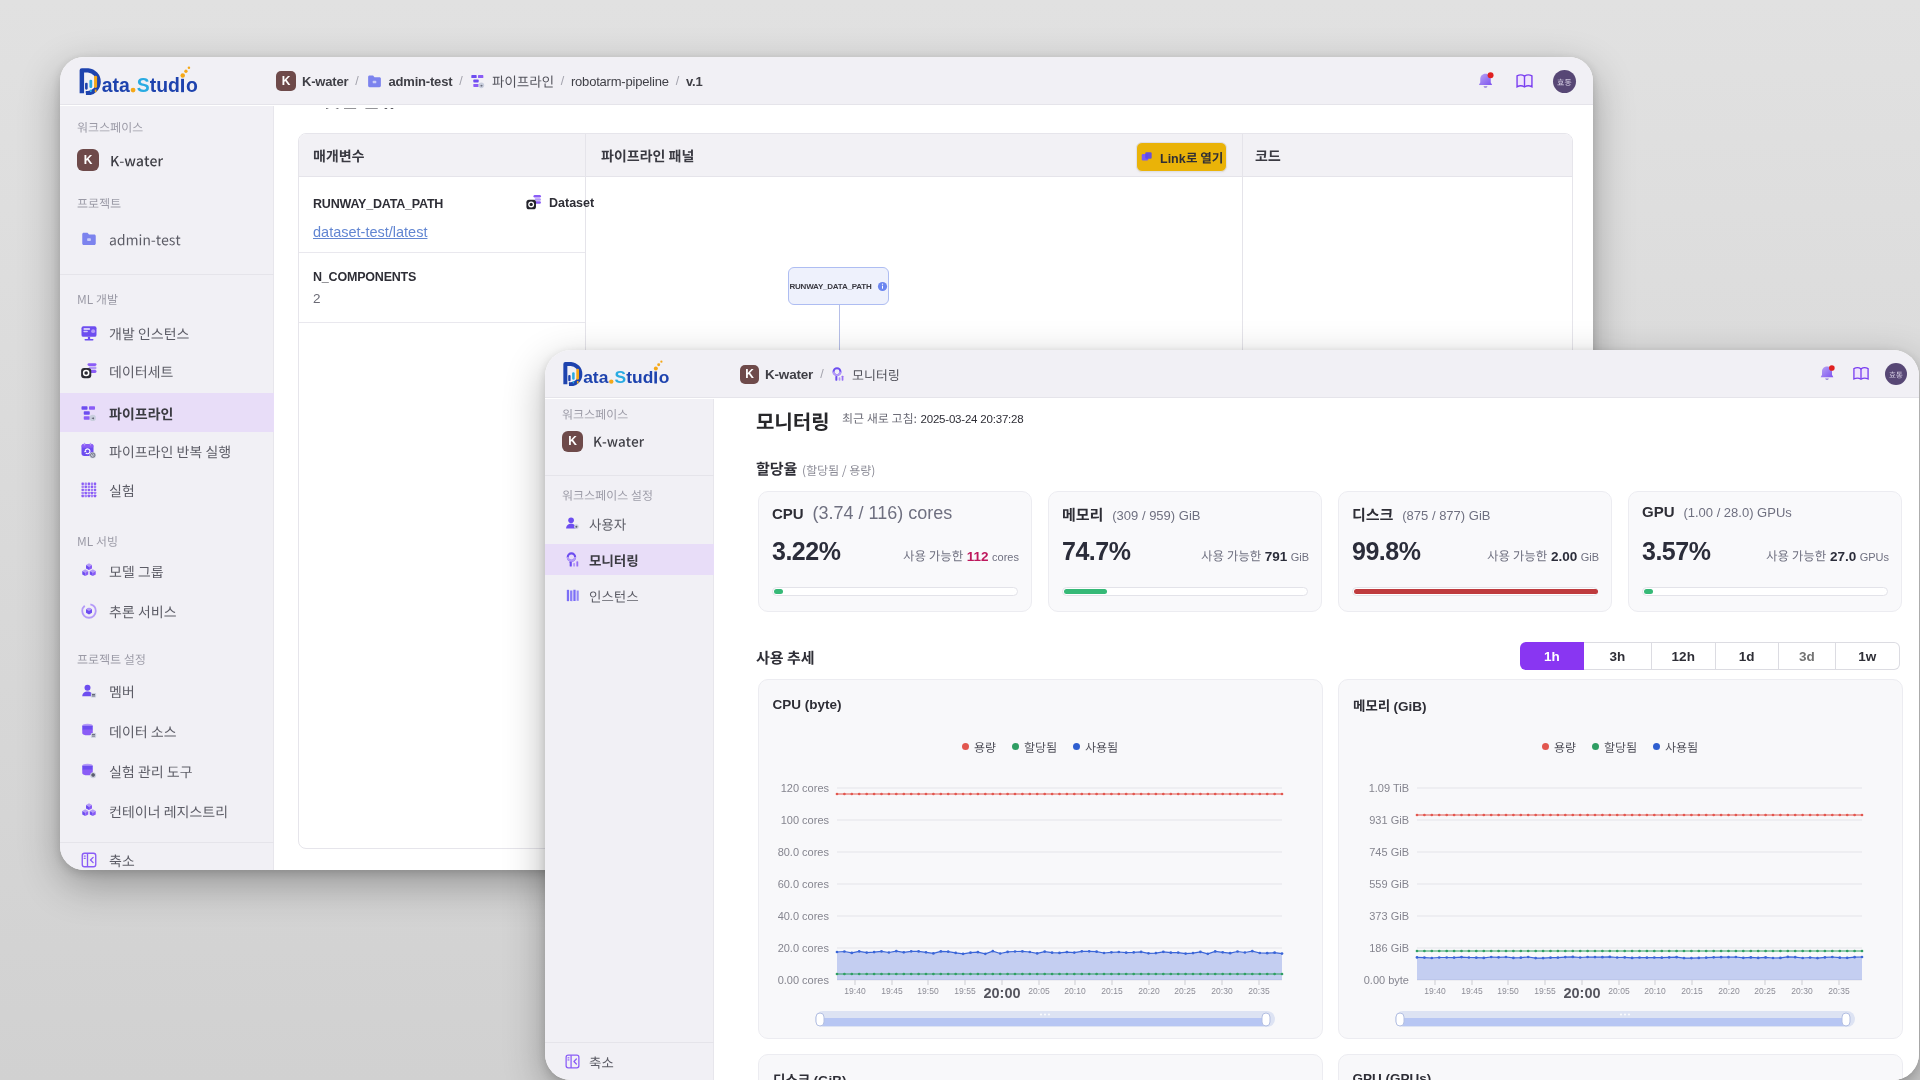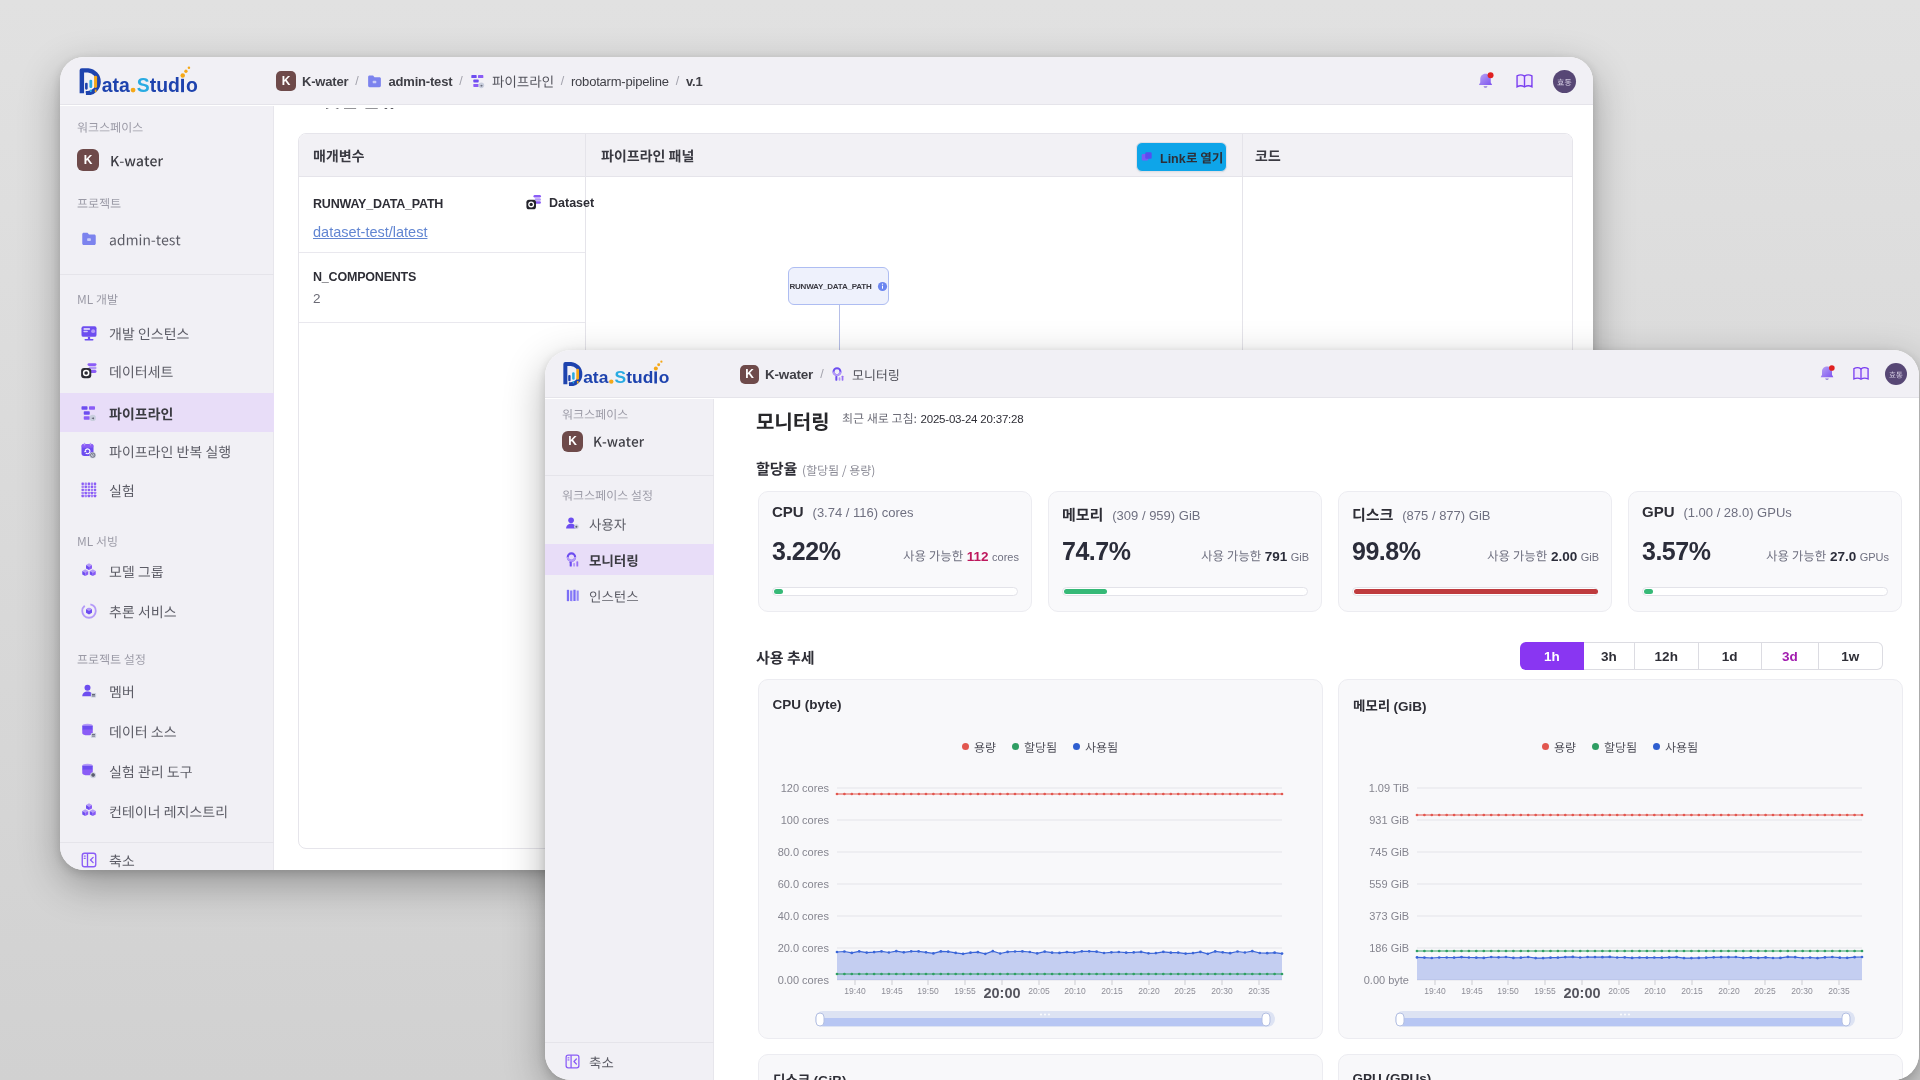--- a/index.html
+++ b/index.html
@@ -444,21 +444,21 @@
         <div class="abs" style="left:0;top:188px;width:286px;border-top:1px solid #e9e8ee"></div>
         <div class="abs" style="left:540px;top:171px;width:2px;height:120px;border-left:1px solid #b6bfe8"></div>
         <div class="abs" style="left:489px;top:133px;width:101px;height:38px;background:#eef1fc;border:1px solid #aebdf2;border-radius:6px;display:flex;align-items:center;justify-content:center;gap:5px">
 <span style="font-size:8px;font-weight:bold;color:#3a3a42;letter-spacing:-.2px">RUNWAY_DATA_PATH</span>
           <svg width="11" height="11" viewBox="0 0 24 24" style="vertical-align:middle">
             <circle cx="12" cy="12" r="10" fill="#6b86f0"></circle>
             <rect x="10.9" y="10" width="2.2" height="7" rx="1.1" fill="#fff"></rect>
             <circle cx="12" cy="7" r="1.4" fill="#fff"></circle>
           </svg>
         </div>
-        <div class="abs" style="left:837px;top:8px;width:91px;height:30px;background:#0ea5e9;border:1px solid #e0e0e6;border-radius:6px;display:flex;align-items:center;justify-content:center;gap:6px;box-shadow:0 1px 2px rgba(0,0,0,.04)">
+        <div class="abs" style="left:837px;top:8px;width:91px;height:30px;background:#eab308;border:1px solid #e0e0e6;border-radius:6px;display:flex;align-items:center;justify-content:center;gap:6px;box-shadow:0 1px 2px rgba(0,0,0,.04)">
 <svg width="14" height="14" viewBox="0 0 24 24" style="vertical-align:middle">
             <rect x="3" y="7" width="11" height="11" rx="2" fill="#7a5bf5"></rect>
             <rect x="9" y="4" width="11" height="11" rx="2" fill="#5b48f0" opacity=".92"></rect>
           </svg>
           <span style="white-space:nowrap;font-size:12.5px;font-weight:bold;color:#2e2e36">Link<svg width="37.3" height="18.1" viewBox="0 0 37.3 18.1" style="vertical-align:-3.6px;">
               <path transform="translate(0.0,14.5) scale(0.0125,-0.0125)" fill="#2e2e36" d="M41 121H880V13H41ZM393 297H525V78H393ZM136 778H785V469H269V314H137V573H653V672H136ZM137 366H806V260H137Z"></path>
               <path transform="translate(14.3,14.5) scale(0.0125,-0.0125)" fill="#2e2e36" d="M471 744H708V642H471ZM471 557H708V454H471ZM297 813Q367 813 422.0 785.0Q477 757 509.0 709.0Q541 661 541 597Q541 536 509.0 487.5Q477 439 422.0 411.5Q367 384 297 384Q227 384 171.5 411.5Q116 439 84.0 487.5Q52 536 52 597Q52 661 84.0 709.0Q116 757 171.5 785.0Q227 813 297 813ZM297 704Q263 704 235.5 691.5Q208 679 193.0 655.0Q178 631 178 598Q178 565 193.0 541.0Q208 517 235.0 504.0Q262 491 296 491Q331 491 357.5 504.0Q384 517 399.0 541.0Q414 565 414 598Q414 631 399.0 655.0Q384 679 357.5 691.5Q331 704 297 704ZM682 837H815V374H682ZM203 336H815V83H336V-30H205V179H684V233H203ZM205 25H842V-79H205Z"></path>
               <path transform="translate(25.8,14.5) scale(0.0125,-0.0125)" fill="#2e2e36" d="M679 838H812V-88H679ZM406 742H537Q537 636 516.5 539.5Q496 443 448.5 358.0Q401 273 318.5 200.5Q236 128 113 68L43 173Q177 238 256.5 316.5Q336 395 371.0 494.5Q406 594 406 718ZM93 742H468V636H93Z"></path>
             </svg></span>
         </div>
@@ -642,21 +642,21 @@
           <path transform="translate(0.0,13.9) scale(0.0120,-0.0120)" fill="#8a8a95" d="M239 -196Q170 -84 131.0 39.5Q92 163 92 311Q92 458 131.0 582.0Q170 706 239 818L295 792Q231 685 199.5 561.5Q168 438 168 311Q168 183 199.5 59.5Q231 -64 295 -171Z"></path>
           <path transform="translate(4.1,13.9) scale(0.0120,-0.0120)" fill="#8a8a95" d="M669 830H752V330H669ZM716 612H886V543H716ZM177 284H752V82H261V-27H180V142H670V222H177ZM180 -4H784V-68H180ZM52 745H586V680H52ZM319 640Q417 640 476.0 600.5Q535 561 535 492Q535 424 476.0 384.0Q417 344 319 344Q220 344 161.0 384.0Q102 424 102 492Q102 561 161.0 600.5Q220 640 319 640ZM319 579Q257 579 219.5 555.5Q182 532 182 492Q182 452 219.5 428.5Q257 405 319 405Q382 405 419.0 428.5Q456 452 456 492Q456 532 419.0 555.5Q382 579 319 579ZM278 836H361V700H278Z"></path>
           <path transform="translate(15.1,13.9) scale(0.0120,-0.0120)" fill="#8a8a95" d="M669 827H753V289H669ZM729 592H885V523H729ZM464 270Q555 270 621.5 249.5Q688 229 724.5 190.5Q761 152 761 97Q761 43 724.5 4.0Q688 -35 621.5 -55.5Q555 -76 464 -76Q372 -76 305.0 -55.5Q238 -35 202.0 4.0Q166 43 166 97Q166 152 202.0 190.5Q238 229 305.0 249.5Q372 270 464 270ZM464 203Q397 203 348.5 190.5Q300 178 273.5 154.5Q247 131 247 97Q247 64 273.5 40.0Q300 16 348.5 3.5Q397 -9 464 -9Q530 -9 579.0 3.5Q628 16 654.0 40.0Q680 64 680 97Q680 131 654.0 154.5Q628 178 579.0 190.5Q530 203 464 203ZM90 429H160Q255 429 325.0 431.0Q395 433 454.0 440.0Q513 447 574 459L583 391Q521 379 460.5 372.5Q400 366 328.0 363.5Q256 361 160 361H90ZM90 758H489V690H172V384H90Z"></path>
           <path transform="translate(26.1,13.9) scale(0.0120,-0.0120)" fill="#8a8a95" d="M309 515H393V357H309ZM709 826H791V277H709ZM66 315 56 381Q139 381 237.5 382.5Q336 384 438.5 390.0Q541 396 637 410L642 351Q544 334 442.0 326.5Q340 319 244.0 317.0Q148 315 66 315ZM200 232H791V-66H200ZM711 165H281V2H711ZM135 559H577V491H135ZM135 777H570V709H218V527H135Z"></path>
           <path transform="translate(39.9,13.9) scale(0.0120,-0.0120)" fill="#8a8a95" d="M11 -179 311 794H377L78 -179Z"></path>
           <path transform="translate(47.3,13.9) scale(0.0120,-0.0120)" fill="#8a8a95" d="M251 520H334V350H251ZM583 520H665V350H583ZM50 380H867V313H50ZM458 244Q603 244 685.0 203.0Q767 162 767 85Q767 7 685.0 -34.5Q603 -76 458 -76Q313 -76 230.5 -34.5Q148 7 148 85Q148 162 230.5 203.0Q313 244 458 244ZM458 180Q387 180 336.5 169.0Q286 158 259.0 136.5Q232 115 232 85Q232 53 259.0 31.5Q286 10 336.5 -1.0Q387 -12 458 -12Q529 -12 579.5 -1.0Q630 10 657.0 31.5Q684 53 684 85Q684 115 657.0 136.5Q630 158 579.5 169.0Q529 180 458 180ZM458 810Q556 810 627.5 790.0Q699 770 737.5 732.5Q776 695 776 642Q776 590 737.5 552.0Q699 514 627.5 494.5Q556 475 458 475Q360 475 288.5 494.5Q217 514 178.5 552.0Q140 590 140 642Q140 695 178.5 732.5Q217 770 288.5 790.0Q360 810 458 810ZM458 745Q387 745 334.5 733.0Q282 721 253.5 698.0Q225 675 225 642Q225 610 253.5 586.5Q282 563 334.5 551.0Q387 539 458 539Q531 539 583.0 551.0Q635 563 663.0 586.5Q691 610 691 642Q691 675 663.0 698.0Q635 721 583.0 733.0Q531 745 458 745Z"></path>
           <path transform="translate(58.3,13.9) scale(0.0120,-0.0120)" fill="#8a8a95" d="M726 686H886V616H726ZM726 496H886V426H726ZM669 826H752V279H669ZM89 401H160Q242 401 311.5 403.0Q381 405 446.5 411.5Q512 418 582 430L590 362Q518 350 451.5 343.5Q385 337 314.5 334.5Q244 332 160 332H89ZM87 770H494V525H171V357H89V589H413V703H87ZM463 253Q555 253 621.5 233.0Q688 213 724.0 177.0Q760 141 760 88Q760 10 680.5 -33.0Q601 -76 463 -76Q370 -76 303.5 -57.0Q237 -38 201.0 -1.0Q165 36 165 88Q165 141 201.0 177.0Q237 213 303.5 233.0Q370 253 463 253ZM463 188Q395 188 346.5 176.0Q298 164 272.0 142.0Q246 120 246 88Q246 57 272.0 34.5Q298 12 346.5 0.0Q395 -12 463 -12Q530 -12 579.0 0.0Q628 12 653.5 34.5Q679 57 679 88Q679 120 653.5 142.0Q628 164 579.0 176.0Q530 188 463 188Z"></path>
           <path transform="translate(69.3,13.9) scale(0.0120,-0.0120)" fill="#8a8a95" d="M99 -196 42 -171Q107 -64 139.0 59.5Q171 183 171 311Q171 438 139.0 561.5Q107 685 42 792L99 818Q169 706 207.5 582.0Q246 458 246 311Q246 163 207.5 39.5Q169 -84 99 -196Z"></path>
         </svg></div>
       <div class="card" style="left:44px;top:92px;width:274px;height:121px">
-<div class="abs" style="left:13px;top:11px;white-space:nowrap"><span style="font-weight:bold;font-size:15px;color:#2e2e36">CPU</span>&nbsp; <span class="gtxt" style="font-size:13px">(3.74 / 116) cores</span></div>
+<div class="abs" style="left:13px;top:11px;white-space:nowrap"><span style="font-weight:bold;font-size:15px;color:#2e2e36">CPU</span>&nbsp; <span class="gtxt" style="font-size:18px">(3.74 / 116) cores</span></div>
 <div class="abs" style="left:13px;top:45px;font-weight:bold;font-size:25px;letter-spacing:-.5px;color:#2b2d3a">3.22%</div>
 <div class="abs" style="right:12px;top:54px;white-space:nowrap;font-size:12.5px"><svg width="60.3" height="18.1" viewBox="0 0 60.3 18.1" style="vertical-align:-3.6px;">
             <path transform="translate(0.0,14.5) scale(0.0125,-0.0125)" fill="#6f7080" d="M271 749H339V587Q339 512 320.5 440.0Q302 368 268.0 305.0Q234 242 188.0 193.0Q142 144 88 115L37 182Q87 207 129.5 249.5Q172 292 204.0 347.0Q236 402 253.5 463.5Q271 525 271 587ZM286 749H353V587Q353 527 370.5 468.0Q388 409 420.0 357.0Q452 305 493.5 264.0Q535 223 583 199L532 133Q479 160 434.5 207.0Q390 254 356.5 314.5Q323 375 304.5 444.5Q286 514 286 587ZM662 827H745V-78H662ZM726 461H893V390H726Z"></path>
             <path transform="translate(11.5,14.5) scale(0.0125,-0.0125)" fill="#6f7080" d="M251 520H334V350H251ZM583 520H665V350H583ZM50 380H867V313H50ZM458 244Q603 244 685.0 203.0Q767 162 767 85Q767 7 685.0 -34.5Q603 -76 458 -76Q313 -76 230.5 -34.5Q148 7 148 85Q148 162 230.5 203.0Q313 244 458 244ZM458 180Q387 180 336.5 169.0Q286 158 259.0 136.5Q232 115 232 85Q232 53 259.0 31.5Q286 10 336.5 -1.0Q387 -12 458 -12Q529 -12 579.5 -1.0Q630 10 657.0 31.5Q684 53 684 85Q684 115 657.0 136.5Q630 158 579.5 169.0Q529 180 458 180ZM458 810Q556 810 627.5 790.0Q699 770 737.5 732.5Q776 695 776 642Q776 590 737.5 552.0Q699 514 627.5 494.5Q556 475 458 475Q360 475 288.5 494.5Q217 514 178.5 552.0Q140 590 140 642Q140 695 178.5 732.5Q217 770 288.5 790.0Q360 810 458 810ZM458 745Q387 745 334.5 733.0Q282 721 253.5 698.0Q225 675 225 642Q225 610 253.5 586.5Q282 563 334.5 551.0Q387 539 458 539Q531 539 583.0 551.0Q635 563 663.0 586.5Q691 610 691 642Q691 675 663.0 698.0Q635 721 583.0 733.0Q531 745 458 745Z"></path>
             <path transform="translate(25.8,14.5) scale(0.0125,-0.0125)" fill="#6f7080" d="M662 827H745V-77H662ZM723 460H889V391H723ZM431 730H512Q512 601 470.0 483.5Q428 366 338.0 266.5Q248 167 101 94L55 158Q181 221 264.5 305.5Q348 390 389.5 493.5Q431 597 431 717ZM97 730H473V661H97Z"></path>
             <path transform="translate(37.3,14.5) scale(0.0125,-0.0125)" fill="#6f7080" d="M161 576H774V508H161ZM161 809H243V546H161ZM50 403H868V335H50ZM458 255Q603 255 685.0 212.0Q767 169 767 90Q767 12 685.0 -31.0Q603 -74 458 -74Q313 -74 230.5 -31.0Q148 12 148 90Q148 169 230.5 212.0Q313 255 458 255ZM457 189Q387 189 336.5 177.5Q286 166 259.0 144.0Q232 122 232 90Q232 59 259.0 36.5Q286 14 336.5 2.5Q387 -9 457 -9Q529 -9 579.5 2.5Q630 14 657.0 36.5Q684 59 684 90Q684 122 657.0 144.0Q630 166 579.5 177.5Q529 189 457 189Z"></path>
             <path transform="translate(48.8,14.5) scale(0.0125,-0.0125)" fill="#6f7080" d="M669 826H752V148H669ZM726 529H885V460H726ZM52 716H586V649H52ZM319 600Q383 600 432.0 578.5Q481 557 508.0 519.5Q535 482 535 431Q535 380 508.0 342.5Q481 305 432.0 284.0Q383 263 319 263Q255 263 206.0 284.0Q157 305 129.5 342.5Q102 380 102 431Q102 482 129.5 519.5Q157 557 206.0 578.5Q255 600 319 600ZM319 535Q258 535 220.0 506.5Q182 478 182 431Q182 384 220.0 356.0Q258 328 319 328Q381 328 418.5 356.0Q456 384 456 431Q456 478 418.5 506.5Q381 535 319 535ZM278 826H361V682H278ZM189 10H792V-58H189ZM189 202H271V-18H189Z"></path>
           </svg> <span style="font-weight:bold;font-size:13.5px;color:#be185d">112</span> <span class="gtxt" style="font-size:11px">cores</span></div>
 <div class="abs" style="left:13px;right:13px;top:95px;height:9px;background:#fff;border:1px solid #e3e3e9;border-radius:5px">
           <div style="position:absolute;left:1px;top:1px;bottom:1px;width:3.2%;min-width:9px;background:#36b977;border-radius:4px"></div>
@@ -713,24 +713,24 @@
         </div>
 </div>
       <div class="abs" style="left:42px;top:247px"><svg width="58.6" height="21.7" viewBox="0 0 58.6 21.7" style="vertical-align:-4.3px;">
           <path transform="translate(0.0,17.4) scale(0.0150,-0.0150)" fill="#2e2e36" d="M249 766H356V632Q356 546 341.0 464.5Q326 383 294.5 313.0Q263 243 215.0 188.5Q167 134 102 102L22 209Q81 236 123.5 281.0Q166 326 194.0 383.0Q222 440 235.5 503.5Q249 567 249 632ZM275 766H382V632Q382 569 394.5 508.0Q407 447 433.5 392.5Q460 338 500.0 295.0Q540 252 596 224L515 118Q453 150 407.5 202.5Q362 255 333.0 323.5Q304 392 289.5 470.5Q275 549 275 632ZM632 837H766V-89H632ZM737 481H900V371H737Z"></path>
           <path transform="translate(13.8,17.4) scale(0.0150,-0.0150)" fill="#2e2e36" d="M229 528H361V358H229ZM554 528H687V358H554ZM40 398H878V294H40ZM457 247Q607 247 693.0 203.5Q779 160 779 79Q779 -1 693.0 -45.0Q607 -89 457 -89Q307 -89 221.5 -45.0Q136 -1 136 79Q136 160 221.5 203.5Q307 247 457 247ZM457 147Q395 147 353.5 139.5Q312 132 291.0 117.0Q270 102 270 79Q270 56 291.0 40.5Q312 25 353.5 18.0Q395 11 457 11Q519 11 560.5 18.0Q602 25 623.0 40.5Q644 56 644 79Q644 102 623.0 117.0Q602 132 560.5 139.5Q519 147 457 147ZM459 824Q562 824 637.5 802.5Q713 781 754.0 741.0Q795 701 795 646Q795 591 754.0 551.5Q713 512 637.5 490.5Q562 469 459 469Q358 469 282.0 490.5Q206 512 165.0 551.5Q124 591 124 646Q124 701 165.0 741.0Q206 781 282.0 802.5Q358 824 459 824ZM459 723Q397 723 352.0 714.5Q307 706 284.5 689.0Q262 672 262 646Q262 621 284.5 604.0Q307 587 352.0 578.5Q397 570 459 570Q523 570 567.0 578.5Q611 587 634.0 604.0Q657 621 657 646Q657 672 634.0 689.0Q611 706 567.0 714.5Q523 723 459 723Z"></path>
           <path transform="translate(31.0,17.4) scale(0.0150,-0.0150)" fill="#2e2e36" d="M392 245H525V-90H392ZM41 283H879V175H41ZM391 671H508V649Q508 603 492.5 559.5Q477 516 446.0 478.5Q415 441 369.0 410.5Q323 380 263.0 359.5Q203 339 130 330L83 435Q146 442 195.5 458.0Q245 474 282.0 496.0Q319 518 343.5 543.5Q368 569 379.5 596.5Q391 624 391 649ZM409 671H525V649Q525 625 537.5 597.5Q550 570 574.0 544.5Q598 519 635.0 496.5Q672 474 721.5 458.0Q771 442 833 435L787 330Q713 338 653.5 359.5Q594 381 548.0 411.0Q502 441 471.0 479.5Q440 518 424.5 561.0Q409 604 409 649ZM116 732H802V627H116ZM392 835H525V696H392Z"></path>
           <path transform="translate(44.8,17.4) scale(0.0150,-0.0150)" fill="#2e2e36" d="M405 526H559V418H405ZM208 757H309V602Q309 523 298.0 447.0Q287 371 262.5 304.0Q238 237 198.5 183.5Q159 130 103 96L23 196Q75 227 110.0 272.0Q145 317 167.0 371.0Q189 425 198.5 483.5Q208 542 208 602ZM237 757H336V608Q336 551 344.5 495.0Q353 439 372.0 388.0Q391 337 422.5 294.0Q454 251 502 220L429 116Q375 150 337.5 202.5Q300 255 278.0 321.0Q256 387 246.5 460.0Q237 533 237 608ZM709 838H836V-88H709ZM521 823H645V-47H521Z"></path>
         </svg></div>
       <div class="abs" style="left:806px;top:243px;height:28px;display:flex">
         <div style="width:64px;background:#8936f2;border-radius:6px 0 0 6px;display:flex;align-items:center;justify-content:center;color:#fff;font-weight:bold;font-size:13.5px">1h</div>
-        <div style="width:51px;background:#fff;border:1px solid #dcdce2;border-left:none;display:flex;align-items:center;justify-content:center;color:#2e2e36;font-weight:bold;font-size:13.5px">3h</div>
+        <div style="width:68px;background:#fff;border:1px solid #dcdce2;border-left:none;display:flex;align-items:center;justify-content:center;color:#2e2e36;font-weight:bold;font-size:13.5px">3h</div>
         <div style="width:63.5px;background:#fff;border:1px solid #dcdce2;border-left:none;display:flex;align-items:center;justify-content:center;color:#2e2e36;font-weight:bold;font-size:13.5px">12h</div>
         <div style="width:63.5px;background:#fff;border:1px solid #dcdce2;border-left:none;display:flex;align-items:center;justify-content:center;color:#2e2e36;font-weight:bold;font-size:13.5px">1d</div>
-        <div style="width:57px;background:#fff;border:1px solid #dcdce2;border-left:none;display:flex;align-items:center;justify-content:center;color:#a21caf;font-weight:bold;font-size:13.5px">3d</div>
+        <div style="width:57px;background:#fff;border:1px solid #dcdce2;border-left:none;display:flex;align-items:center;justify-content:center;color:#737373;font-weight:bold;font-size:13.5px">3d</div>
         <div style="width:63.5px;background:#fff;border:1px solid #dcdce2;border-left:none;border-radius:0 6px 6px 0;display:flex;align-items:center;justify-content:center;color:#2e2e36;font-weight:bold;font-size:13.5px">1w</div>
       </div>
       <div class="card" style="left:43.5px;top:280px;width:565px;height:360px;background:#f8f8fa">
         <div class="abs" style="left:14px;top:15px;white-space:nowrap"><span style="font-weight:bold;font-size:13.5px;color:#2e2e36">CPU (byte)</span></div>
         <div class="abs" style="left:0;right:0;top:58px;display:flex;justify-content:center;gap:16px;align-items:center">
 <span style="display:flex;align-items:center;gap:5px">
             <span style="width:7px;height:7px;border-radius:50%;background:#e2574f"></span>
             <svg width="22.1" height="17.4" viewBox="0 0 22.1 17.4" style="vertical-align:-3.5px;">
               <path transform="translate(0.0,13.9) scale(0.0120,-0.0120)" fill="#50505a" d="M251 520H334V350H251ZM583 520H665V350H583ZM50 380H867V313H50ZM458 244Q603 244 685.0 203.0Q767 162 767 85Q767 7 685.0 -34.5Q603 -76 458 -76Q313 -76 230.5 -34.5Q148 7 148 85Q148 162 230.5 203.0Q313 244 458 244ZM458 180Q387 180 336.5 169.0Q286 158 259.0 136.5Q232 115 232 85Q232 53 259.0 31.5Q286 10 336.5 -1.0Q387 -12 458 -12Q529 -12 579.5 -1.0Q630 10 657.0 31.5Q684 53 684 85Q684 115 657.0 136.5Q630 158 579.5 169.0Q529 180 458 180ZM458 810Q556 810 627.5 790.0Q699 770 737.5 732.5Q776 695 776 642Q776 590 737.5 552.0Q699 514 627.5 494.5Q556 475 458 475Q360 475 288.5 494.5Q217 514 178.5 552.0Q140 590 140 642Q140 695 178.5 732.5Q217 770 288.5 790.0Q360 810 458 810ZM458 745Q387 745 334.5 733.0Q282 721 253.5 698.0Q225 675 225 642Q225 610 253.5 586.5Q282 563 334.5 551.0Q387 539 458 539Q531 539 583.0 551.0Q635 563 663.0 586.5Q691 610 691 642Q691 675 663.0 698.0Q635 721 583.0 733.0Q531 745 458 745Z"></path>
               <path transform="translate(11.0,13.9) scale(0.0120,-0.0120)" fill="#50505a" d="M726 686H886V616H726ZM726 496H886V426H726ZM669 826H752V279H669ZM89 401H160Q242 401 311.5 403.0Q381 405 446.5 411.5Q512 418 582 430L590 362Q518 350 451.5 343.5Q385 337 314.5 334.5Q244 332 160 332H89ZM87 770H494V525H171V357H89V589H413V703H87ZM463 253Q555 253 621.5 233.0Q688 213 724.0 177.0Q760 141 760 88Q760 10 680.5 -33.0Q601 -76 463 -76Q370 -76 303.5 -57.0Q237 -38 201.0 -1.0Q165 36 165 88Q165 141 201.0 177.0Q237 213 303.5 233.0Q370 253 463 253ZM463 188Q395 188 346.5 176.0Q298 164 272.0 142.0Q246 120 246 88Q246 57 272.0 34.5Q298 12 346.5 0.0Q395 -12 463 -12Q530 -12 579.0 0.0Q628 12 653.5 34.5Q679 57 679 88Q679 120 653.5 142.0Q628 164 579.0 176.0Q530 188 463 188Z"></path>

